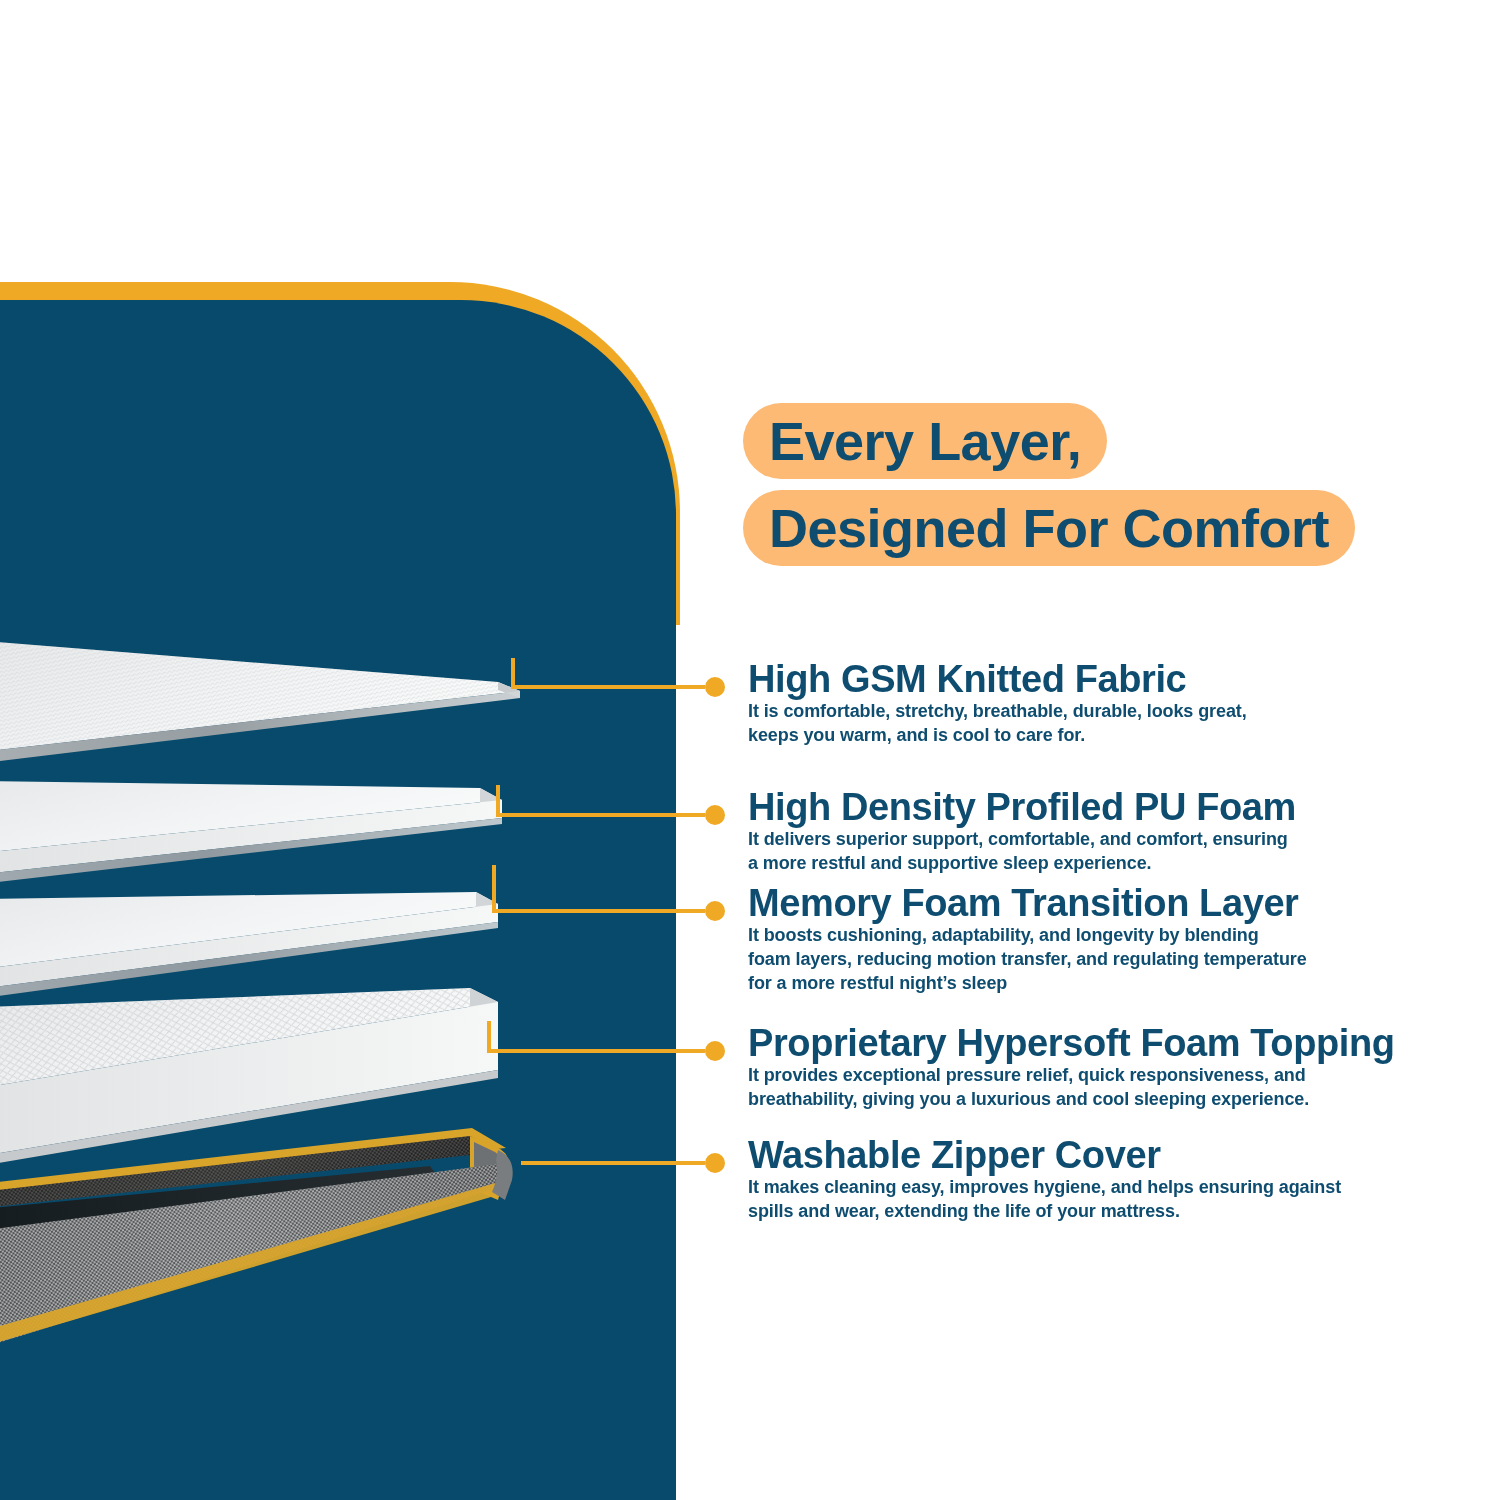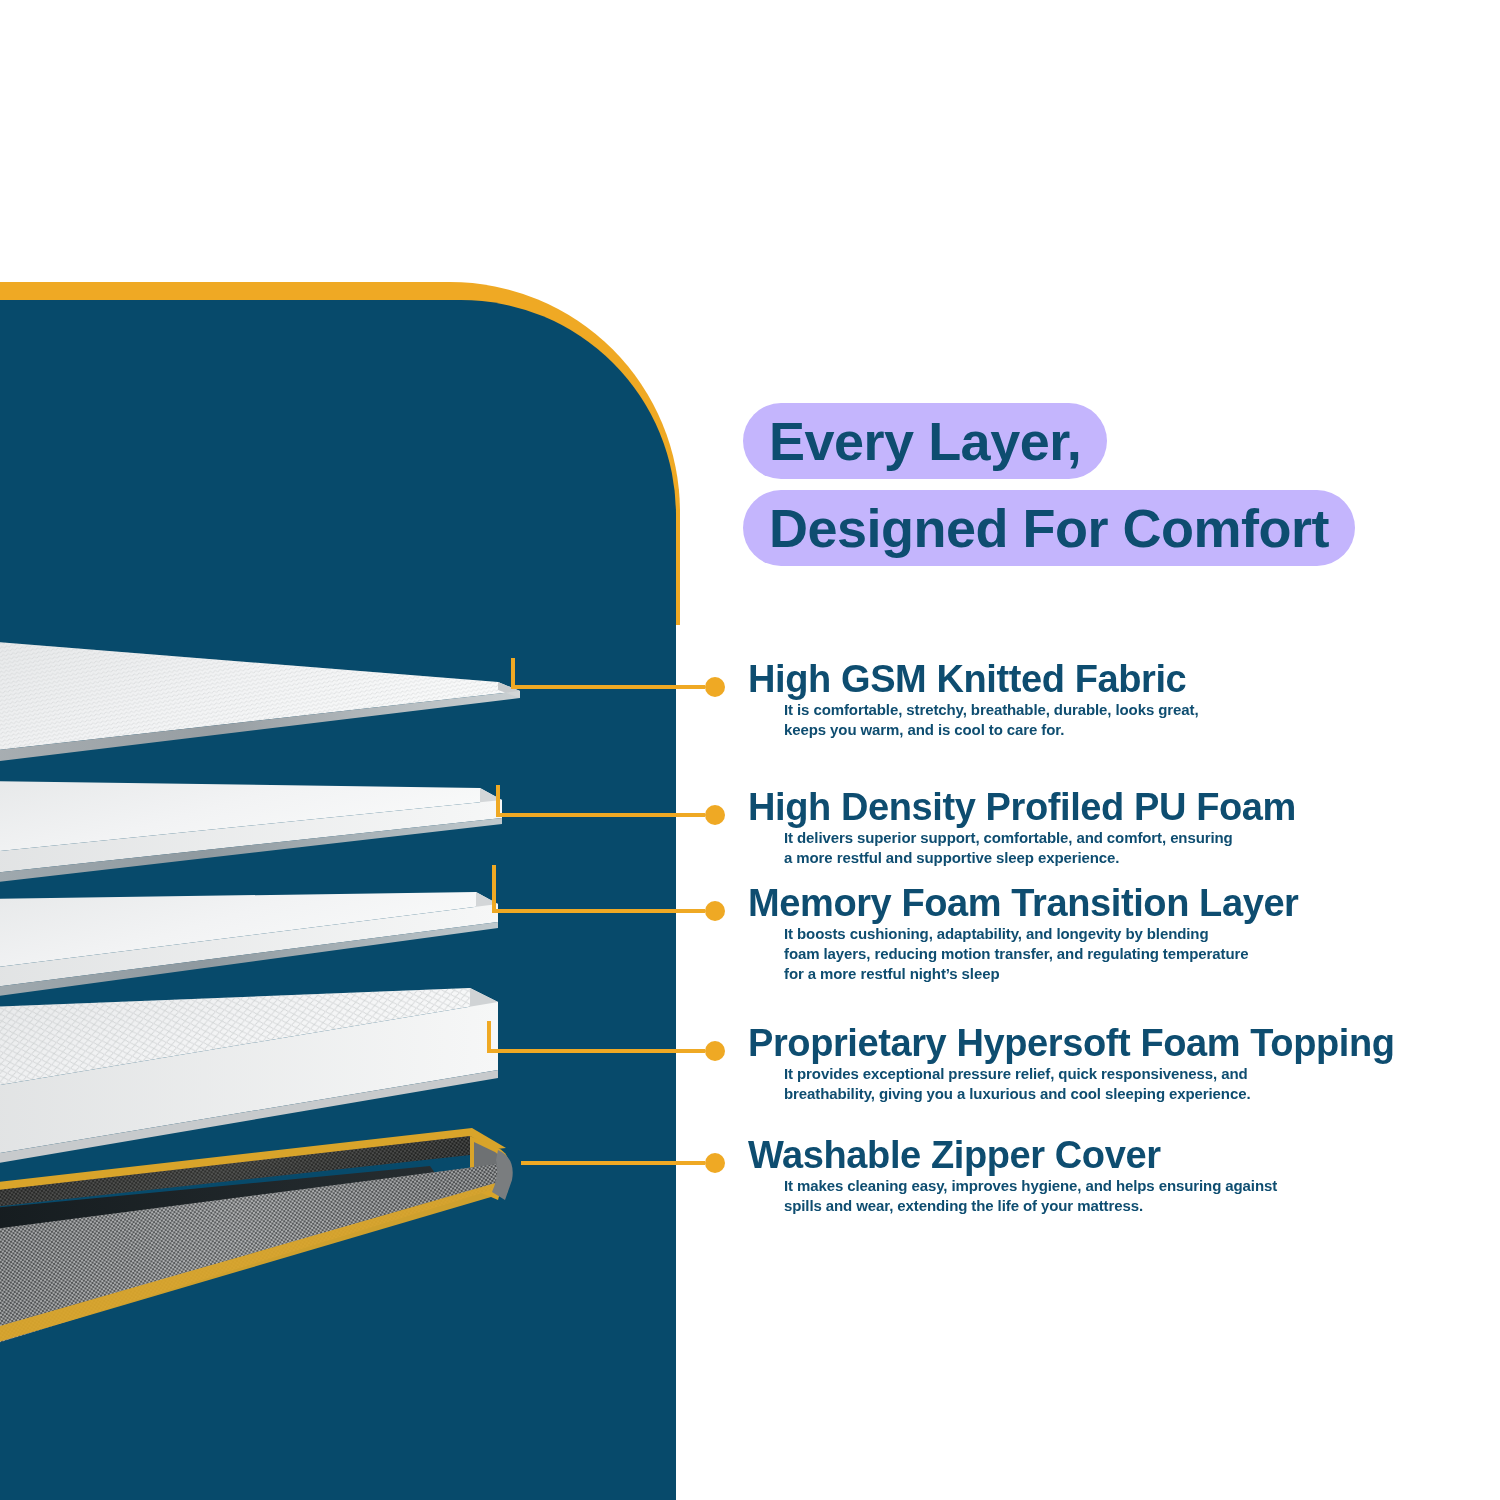--- a/index.html
+++ b/index.html
@@ -65,21 +65,21 @@
   #connectors {
     position: absolute;
     left: 0; top: 0;
     width: 1500px; height: 1500px;
     pointer-events: none;
   }
 
   
   .pill {
     position: absolute;
-    background: #c4b5fd;
+    background: #fdba74;
     color: #0E4D70;
     font-weight: bold;
     white-space: nowrap;
     border-radius: 999px;
     display: flex;
     align-items: center;
     letter-spacing: -0.5px;
   }
   #pill-1 {
     left: 743px;
@@ -124,27 +124,26 @@
     font-weight: bold;
     color: #0E4D70;
     white-space: nowrap;
     letter-spacing: -0.4px;
     line-height: 1;
   }
   .feature .fdesc {
     position: absolute;
     left: 43px;
     top: 40px;
-    font-size: 15px;
+    font-size: 18px;
     color: #0E4D70;
     line-height: 1.33;
     font-weight: 600;
     letter-spacing: -0.1px;
     width: 700px;
-    margin-left: 36px;
   }
   .fdesc div { white-space: nowrap; }
 </style>
 </head>
 <body>
 
 <div id="stage">
 
   <div class="panel-outline"></div>
   <div class="panel-body"></div>

